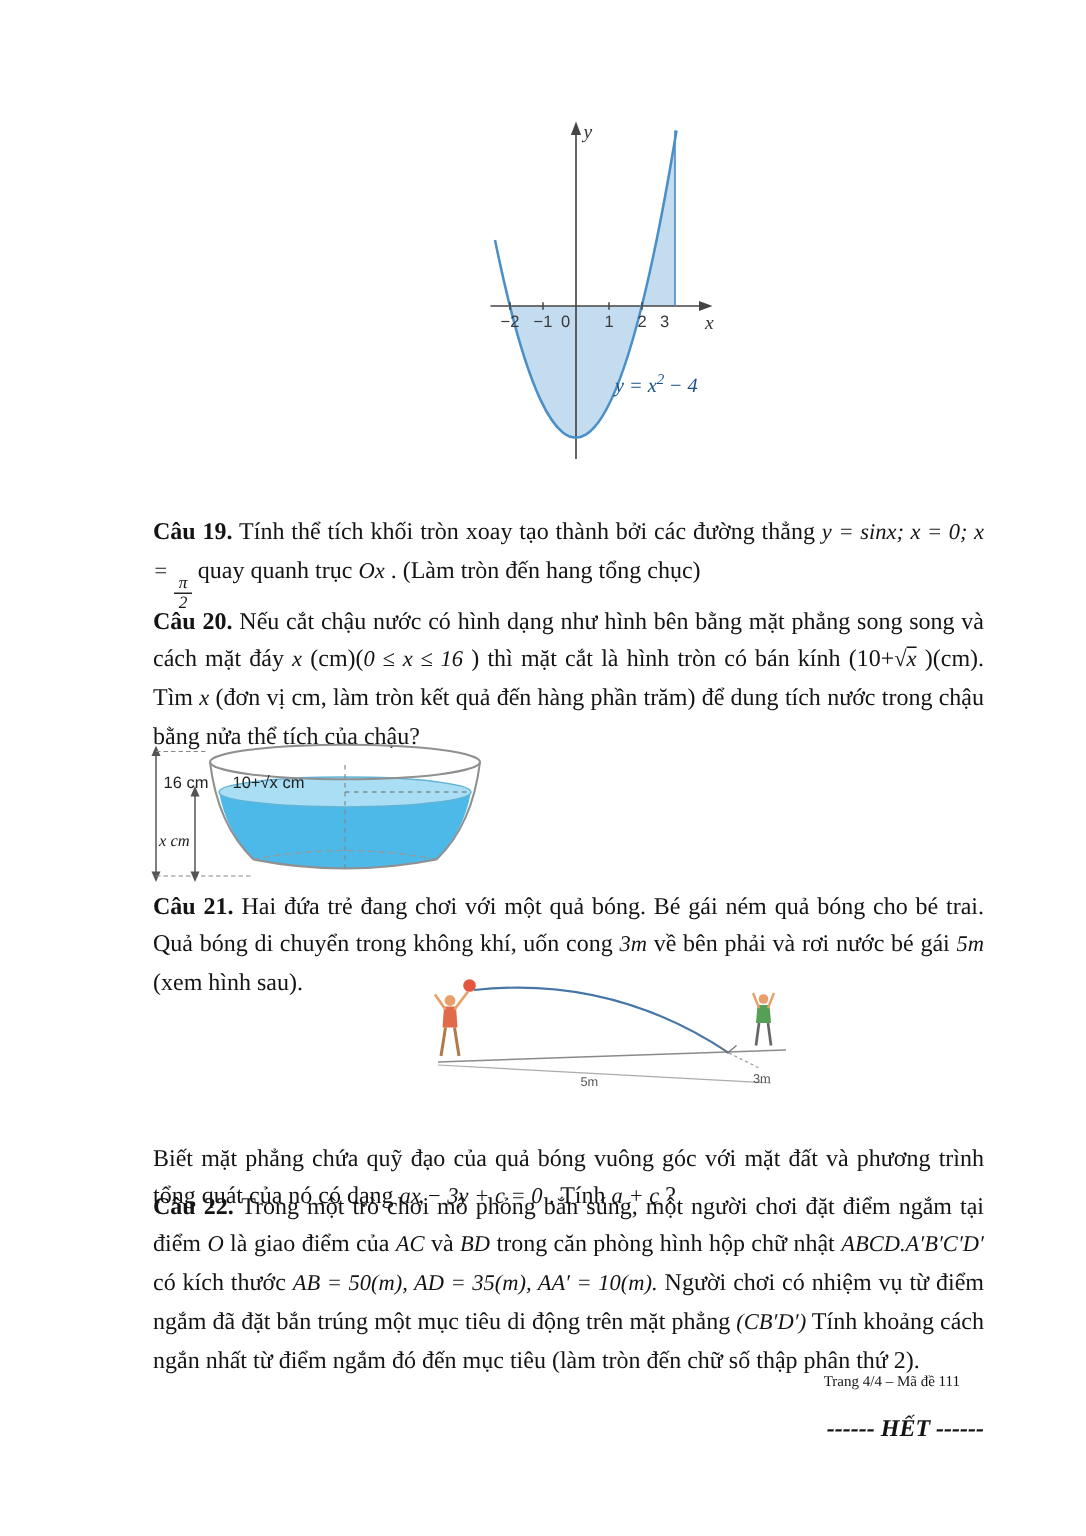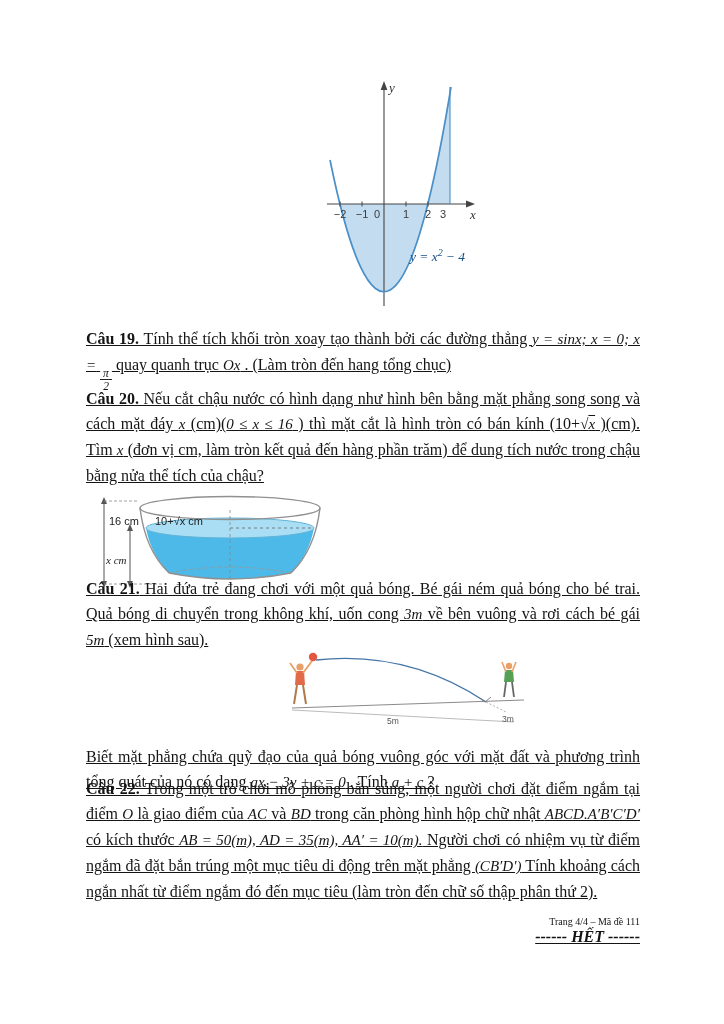--- a/index.html
+++ b/index.html
@@ -1,19 +1,19 @@
 <!DOCTYPE html>
 <html><head>
 <meta charset="utf-8">
 <style>
   html,body{margin:0;padding:0;background:#ffffff;}
   .page{position:relative;width:724px;height:1024px;background:#ffffff;overflow:hidden;
         font-family:"Liberation Serif",serif;font-size:16px;color:#141414;}
   .block{position:absolute;left:86px;width:554px;text-align:justify;line-height:25px;}
-  p{margin:0;text-decoration:underline;}
+  p{margin:16px;}
   .qlabel{font-weight:bold;}
   .math{font-style:italic;font-size:15px;}
   .ovl{text-decoration:overline;}
   .frac{display:inline-flex;flex-direction:column;align-items:center;vertical-align:-7px;
         font-size:11.5px;font-style:italic;line-height:1.05;}
   .frac .den{border-top:1px solid #222;padding:0 3px;}
   .fig{position:absolute;margin:0;}
   .het{position:absolute;left:86px;width:554px;top:928px;text-align:right;
        font-weight:bold;font-style:italic;}
   .footer{position:absolute;right:84px;top:916px;font-size:10px;}
@@ -87,21 +87,21 @@
       <line x1="42" y1="33" x2="42" y2="89" stroke="#555" stroke-width="1"></line>
       <polygon points="42,29 39,36 45,36" fill="#555"></polygon>
       <polygon points="42,93 39,86 45,86" fill="#555"></polygon>
       <text class="blabel" x="21" y="30">16 cm</text>
       <text class="blabel-i" x="18" y="69">x cm</text>
       <text class="blabel" x="67" y="30">10+√x cm</text>
     </svg>
   </figure>
 
   <p class="block" style="top:576px;">
-    <span class="qlabel">Câu 21.</span><span> Hai đứa trẻ đang chơi với một quả bóng. Bé gái ném quả bóng cho bé trai. Quả bóng di chuyển trong không khí, uốn cong </span><span class="math">3m</span><span> về bên vuông và rơi cách bé gái </span><span class="math">5m</span><span> (xem hình sau).</span>
+    <span class="qlabel">Câu 21.</span><span> Hai đứa trẻ đang chơi với một quả bóng. Bé gái ném quả bóng cho bé trai. Quả bóng di chuyển trong không khí, uốn cong </span><span class="math">3m</span><span> về bên phải và rơi nước bé gái </span><span class="math">5m</span><span> (xem hình sau).</span>
   </p>
 
   <figure class="fig" style="top:648px;left:282px;">
     <svg width="252" height="90" viewBox="0 0 252 90">
       <line x1="10" y1="60" x2="242" y2="52" stroke="#8a8a8a" stroke-width="1"></line>
       <line x1="10" y1="62" x2="232" y2="74" stroke="#aaa" stroke-width="0.8"></line>
       <path d="M34,12 Q126,2 204,54" fill="none" stroke="#4576a8" stroke-width="1.4"></path>
       <circle cx="31" cy="9" r="4.2" fill="#e2573d"></circle>
       <polyline points="198,50 203,54 209,49" fill="none" stroke="#777" stroke-width="0.9"></polyline>
       <line x1="204" y1="54" x2="224" y2="64" stroke="#999" stroke-width="0.8" stroke-dasharray="2,2"></line>

